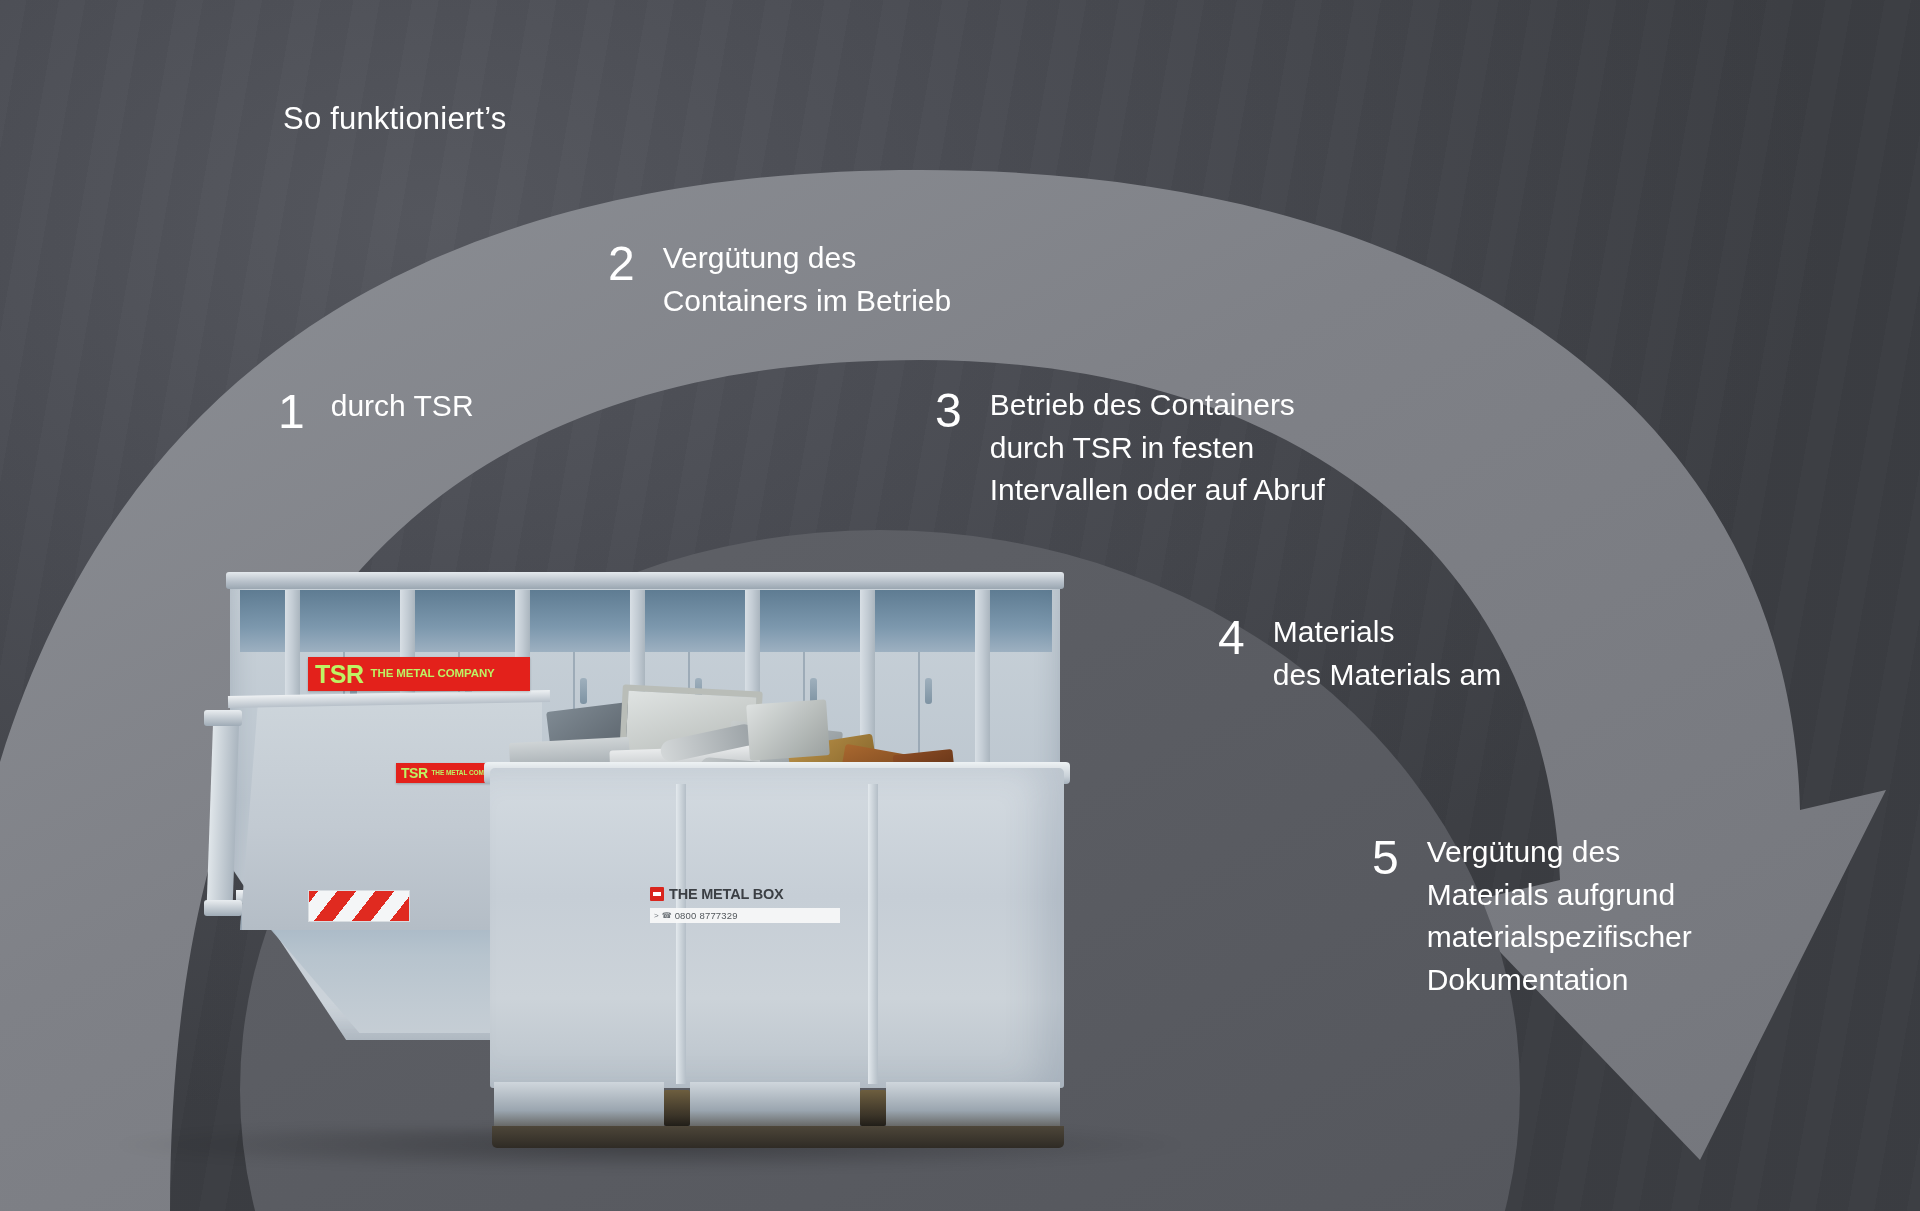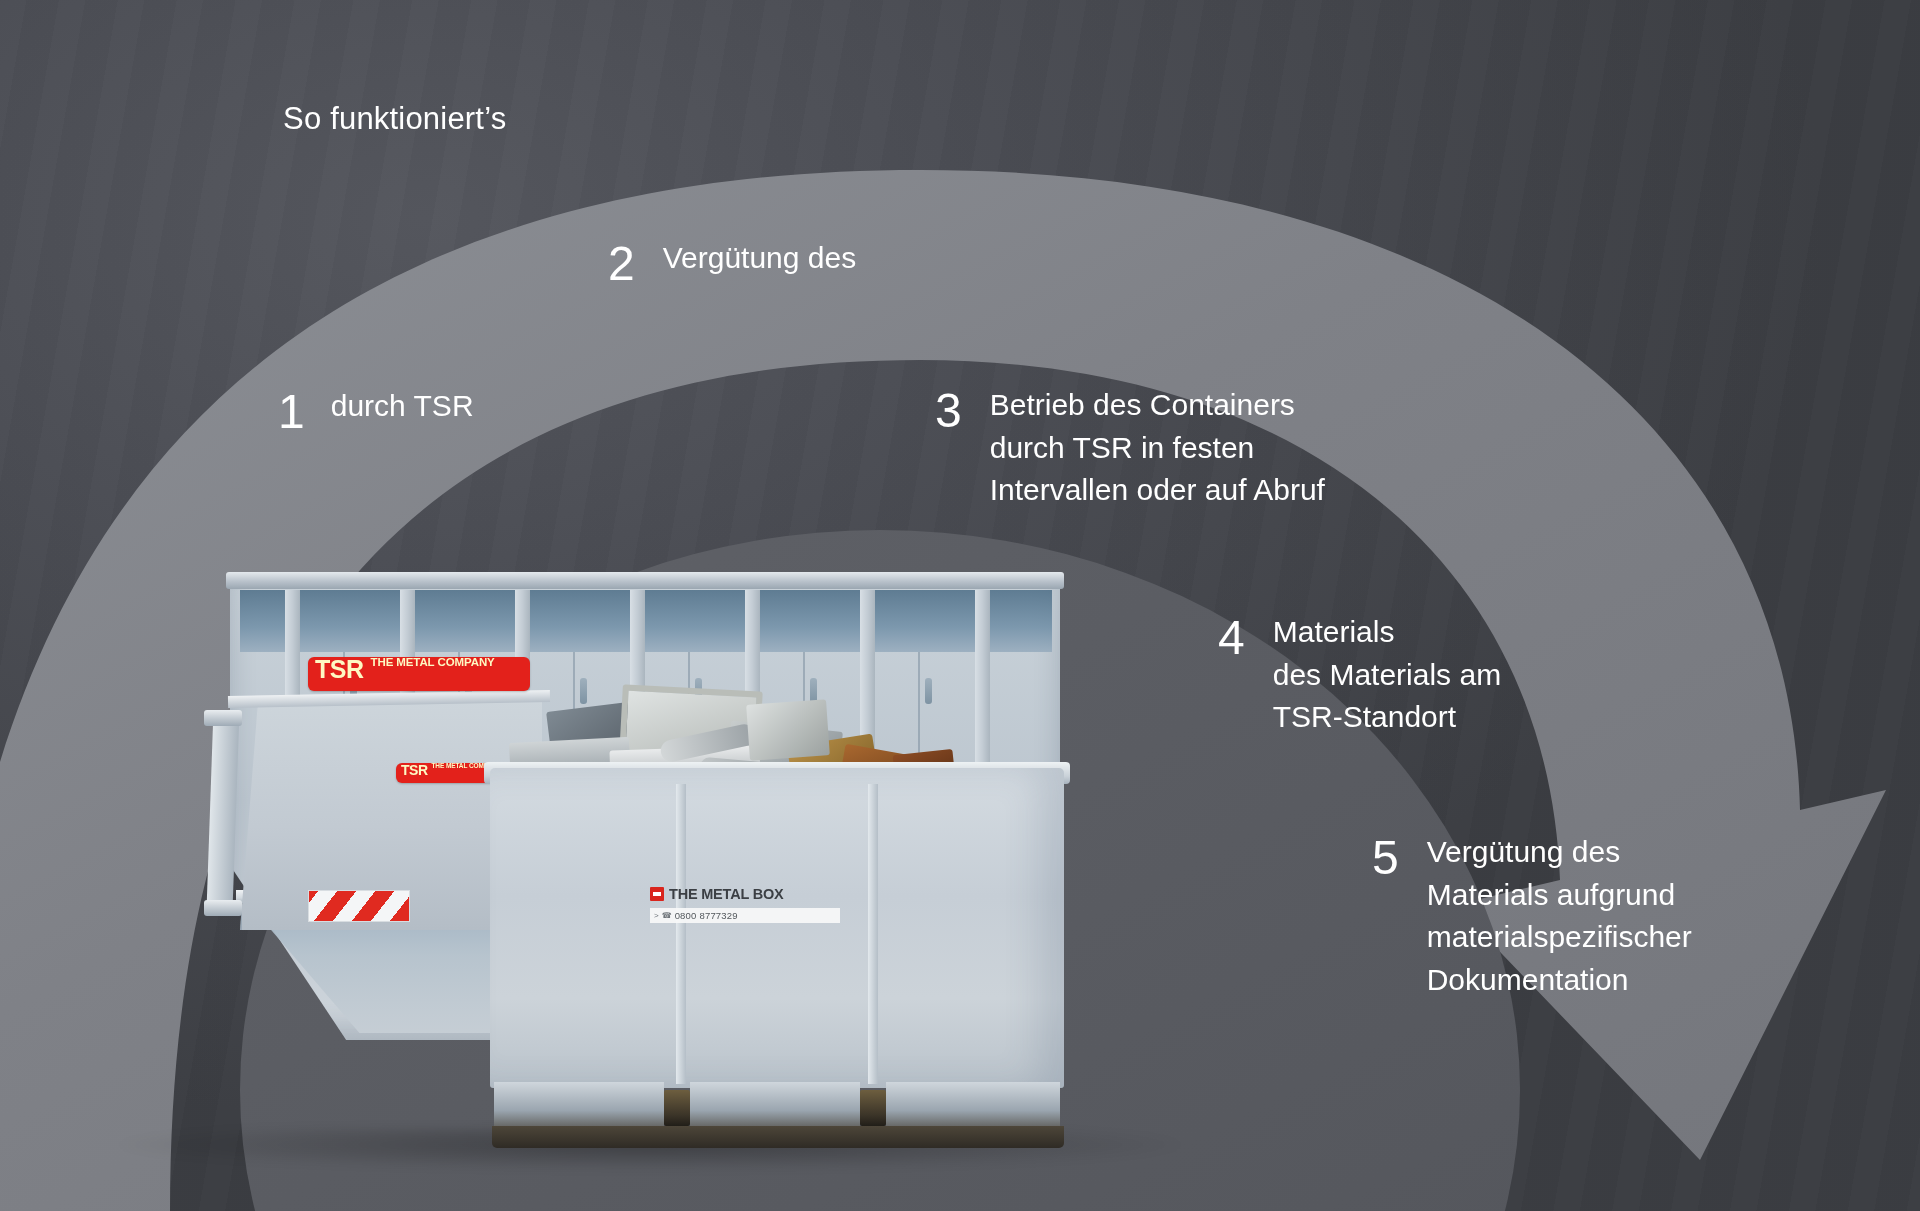--- a/index.html
+++ b/index.html
@@ -235,24 +235,23 @@
     height: 16px;
     background: linear-gradient(180deg,#e9edf0,#9fabb6);
     border-radius: 3px;
   }
 
   
   .tsr-logo {
     position: absolute;
     background: #e3211b;
     display: flex;
-    align-items: flex-start;
-    color: #fef9c3;
+    align-items: center;
+    color: #bef264;
     box-shadow: 0 1px 2px rgba(0,0,0,.22);
-    border-radius: 6px;
   }
   .tsr-logo .tsr-mark {
     font-weight: 700;
     letter-spacing: -0.5px;
     font-family: "Liberation Sans", sans-serif;
   }
   .tsr-logo .tsr-tag {
     font-weight: 700;
     font-family: "Liberation Sans", sans-serif;
   }
@@ -433,38 +432,38 @@
     <div class="step-num">1</div>
     <div class="step-lines">
       <span>durch TSR</span>
     </div>
   </div>
 
   <div class="step" id="step-2">
     <div class="step-num">2</div>
     <div class="step-lines">
       <span>Vergütung des</span>
+      <span>Containers im Betrieb</span>
     </div>
   </div>
 
   <div class="step" id="step-3">
     <div class="step-num">3</div>
     <div class="step-lines">
       <span>Betrieb des Containers</span>
       <span>durch TSR in festen</span>
       <span>Intervallen oder auf Abruf</span>
     </div>
   </div>
 
   <div class="step" id="step-4">
     <div class="step-num">4</div>
     <div class="step-lines">
       <span>Materials</span>
       <span>des Materials am</span>
-      <span>TSR-Standort</span>
     </div>
   </div>
 
   <div class="step" id="step-5">
     <div class="step-num">5</div>
     <div class="step-lines">
       <span>Vergütung des</span>
       <span>Materials aufgrund</span>
       <span>materialspezifischer</span>
       <span>Dokumentation</span>

